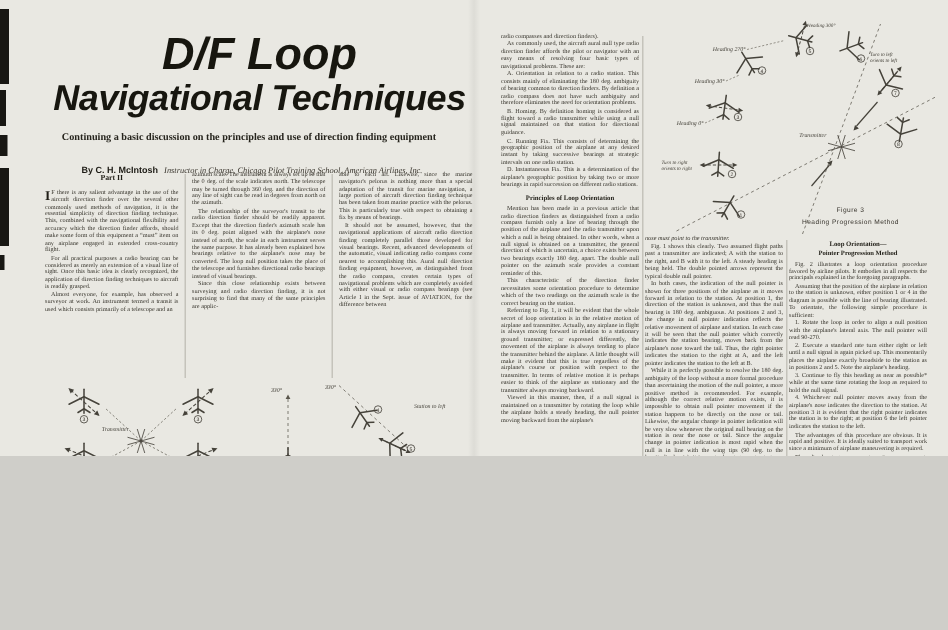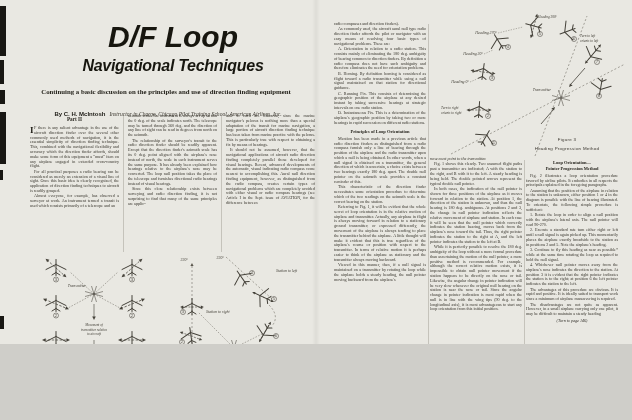--- a/index.html
+++ b/index.html
@@ -1,25 +1,25 @@
 <!DOCTYPE html>
 <html><head>
 <meta charset="utf-8">
 <style>
   *{margin:0;padding:0;box-sizing:border-box}
   html,body{width:632px;height:420px;}
   body{background:#cfcec9;font-family:"Liberation Serif",serif;}
-  .spread{position:relative;width:632px;height:344px;background:#e9e8e2;overflow:hidden;color:#33302a;text-decoration:underline;}
+  .spread{position:relative;width:632px;height:304px;background:#e9e8e2;overflow:hidden;color:#33302a;text-decoration:underline;}
   .gutter{position:absolute;left:312px;top:0;width:8px;height:420px;
     background:linear-gradient(90deg,rgba(0,0,0,0) 0%,rgba(0,0,0,0.05) 50%,rgba(0,0,0,0) 100%);}
   .mark{position:absolute;background:#181713;}
   
   .htitle{position:absolute;left:30px;top:22px;width:286px;text-align:center;color:#17160f;}
   .t1{display:block;font-family:"Liberation Sans",sans-serif;font-style:italic;font-weight:bold;font-size:30px;line-height:30px;white-space:nowrap;}
-  .t2{display:block;font-family:"Liberation Sans",sans-serif;font-style:italic;font-weight:bold;font-size:16px;line-height:28px;letter-spacing:-0.3px;white-space:nowrap;}
+  .t2{display:block;font-family:"Liberation Sans",sans-serif;font-style:italic;font-weight:bold;font-size:24px;line-height:28px;letter-spacing:-0.3px;white-space:nowrap;}
   .subtitle{position:absolute;left:16px;top:88px;width:300px;text-align:center;font-weight:bold;font-size:6.8px;line-height:8px;color:#26241d;white-space:nowrap;}
   .byline{position:absolute;left:20px;top:102px;width:296px;text-align:center;white-space:nowrap;}
   .byline .by{font-family:"Liberation Sans",sans-serif;font-weight:bold;font-size:6px;color:#1d1b15;}
   .byline .role{font-style:italic;font-size:5.6px;color:#3a362e;}
   
   .cols{position:absolute;left:30px;top:114px;width:285px;height:152px;display:flex;gap:9px;}
   .col{width:89px;height:100%;overflow:hidden;}
   .part{font-weight:bold;font-size:5.2px;line-height:6px;text-align:center;margin:2px 0 4px;color:#201e17;}
   .p{font-size:4.15px;line-height:4.8px;text-align:justify;text-indent:4px;margin-bottom:0.6px;color:#37342c;}
   .p.first{text-indent:0;}

